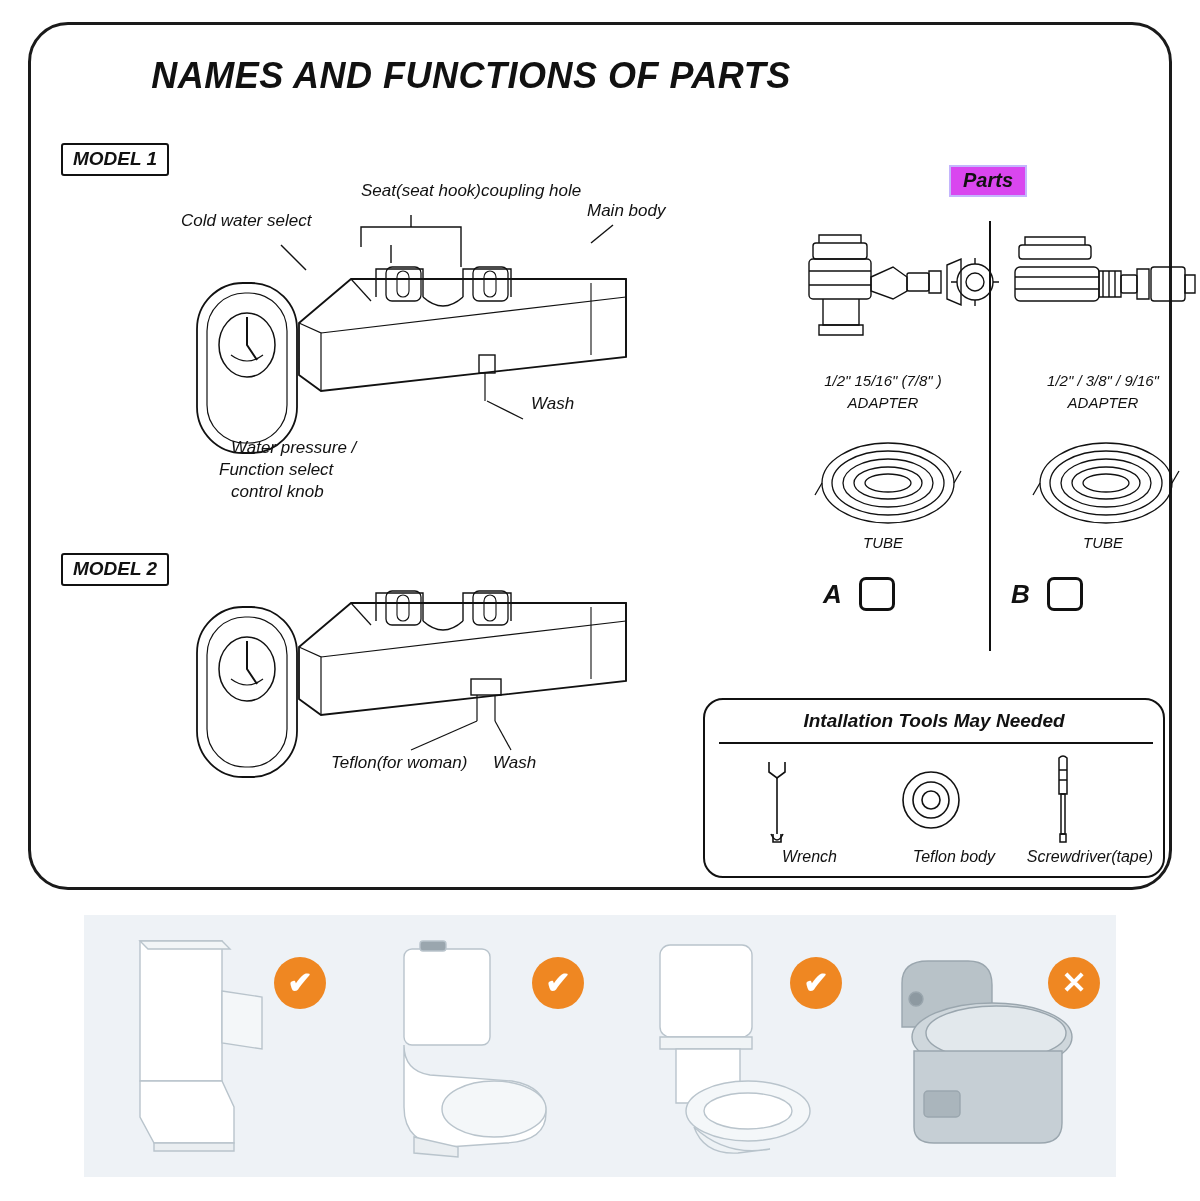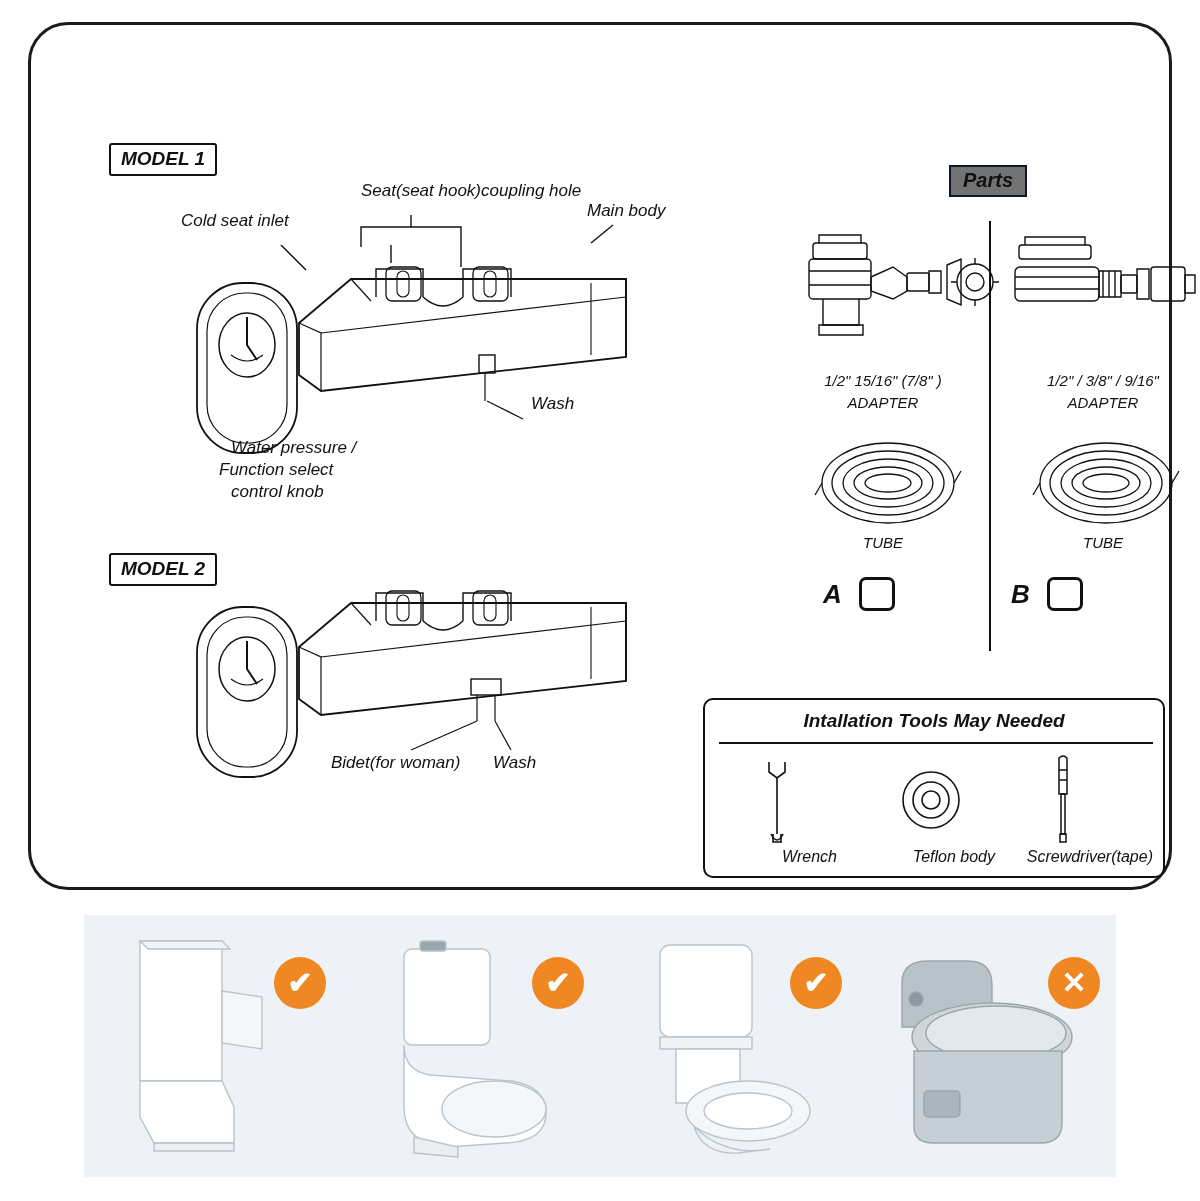--- a/index.html
+++ b/index.html
@@ -40,45 +40,44 @@
 
   .model-tag {
     position: absolute;
     border: 2px solid #111;
     border-radius: 3px;
     padding: 3px 10px 4px 10px;
     font-size: 19px;
     font-weight: bold;
     background: #fff;
     font-style: italic;
-    margin-left: 48px;
   }
 
   .lbl {
     position: absolute;
     font-size: 17px;
     font-style: italic;
     color: #111;
     line-height: 1.25;
     white-space: nowrap;
   }
 
   svg { display: block; }
   .ln { stroke: #111; fill: none; }
 
   
   .parts-tag {
     position: absolute;
     left: 918px; top: 140px;
-    border: 2px solid #0f172a;
+    border: 2px solid #c4b5fd;
     padding: 2px 12px 3px 12px;
     font-size: 20px;
     font-style: italic;
     font-weight: bold;
-    background: #737373;
+    background: #d946ef;
   }
   .divider {
     position: absolute;
     left: 958px; top: 196px;
     width: 2px; height: 430px;
     background: #111;
   }
   .part-cap {
     position: absolute;
     text-align: center;
@@ -99,21 +98,21 @@
     border-radius: 7px;
     background: #fff;
   }
 
   
   .tools {
     position: absolute;
     left: 672px; top: 673px;
     width: 462px; height: 180px;
     border: 2px solid #111;
-    border-radius: 10px;
+    border-radius: 20px;
     background: #fff;
   }
   .tools-title {
     position: absolute;
     left: 0; top: 10px; width: 100%;
     text-align: center;
     font-size: 19px;
     font-weight: bold;
     font-style: italic;
   }
@@ -153,24 +152,25 @@
     text-align: center;
   }
 </style>
 </head>
 <body>
 
 <div id="page">
 
   <div class="card">
 
+    <div class="title">NAMES AND FUNCTIONS OF PARTS</div>
 
     <div class="model-tag" style="left:30px; top:118px;">MODEL 1</div>
 
-    <div class="lbl" style="left:150px; top:185px;">Cold seat inlet</div>
+    <div class="lbl" style="left:150px; top:185px;">Cold water select</div>
     <div class="lbl" style="left:330px; top:155px;">Seat(seat hook)coupling hole</div>
     <div class="lbl" style="left:556px; top:175px;">Main body</div>
     <div class="lbl" style="left:500px; top:368px;">Wash</div>
     <div class="lbl" style="left:200px; top:412px;">Water pressure /</div>
     <div class="lbl" style="left:188px; top:434px;">Function select</div>
     <div class="lbl" style="left:200px; top:456px;">control knob</div>
 
     <svg width="520" height="320" style="position:absolute; left:130px; top:180px;">
       <g class="ln" stroke-width="1.6">
 
@@ -204,21 +204,21 @@
         <path d="M430 78 L430 150" stroke-width="1.1"></path>
 
         <rect x="318" y="150" width="16" height="18" stroke-width="1.4"></rect>
         <path d="M324 168 L324 196" stroke-width="1.2"></path>
         <path d="M326 196 L362 214" stroke-width="1.2"></path>
       </g>
     </svg>
 
     <div class="model-tag" style="left:30px; top:528px;">MODEL 2</div>
 
-    <div class="lbl" style="left:300px; top:727px;">Bidet(for woman)</div>
+    <div class="lbl" style="left:300px; top:727px;">Teflon(for woman)</div>
     <div class="lbl" style="left:462px; top:727px;">Wash</div>
 
     <svg width="520" height="260" style="position:absolute; left:130px; top:520px;">
       <g class="ln" stroke-width="1.6">
         <rect x="36" y="62" width="100" height="170" rx="46" ry="46" stroke-width="1.8"></rect>
         <rect x="46" y="72" width="80" height="150" rx="38" ry="38" stroke-width="1.2"></rect>
         <ellipse cx="86" cy="124" rx="28" ry="32" stroke-width="1.5"></ellipse>
         <path d="M86 96 L86 124 L96 139" stroke-width="2"></path>
         <path d="M70 134 q16 12 32 0" stroke-width="1.2"></path>
 

